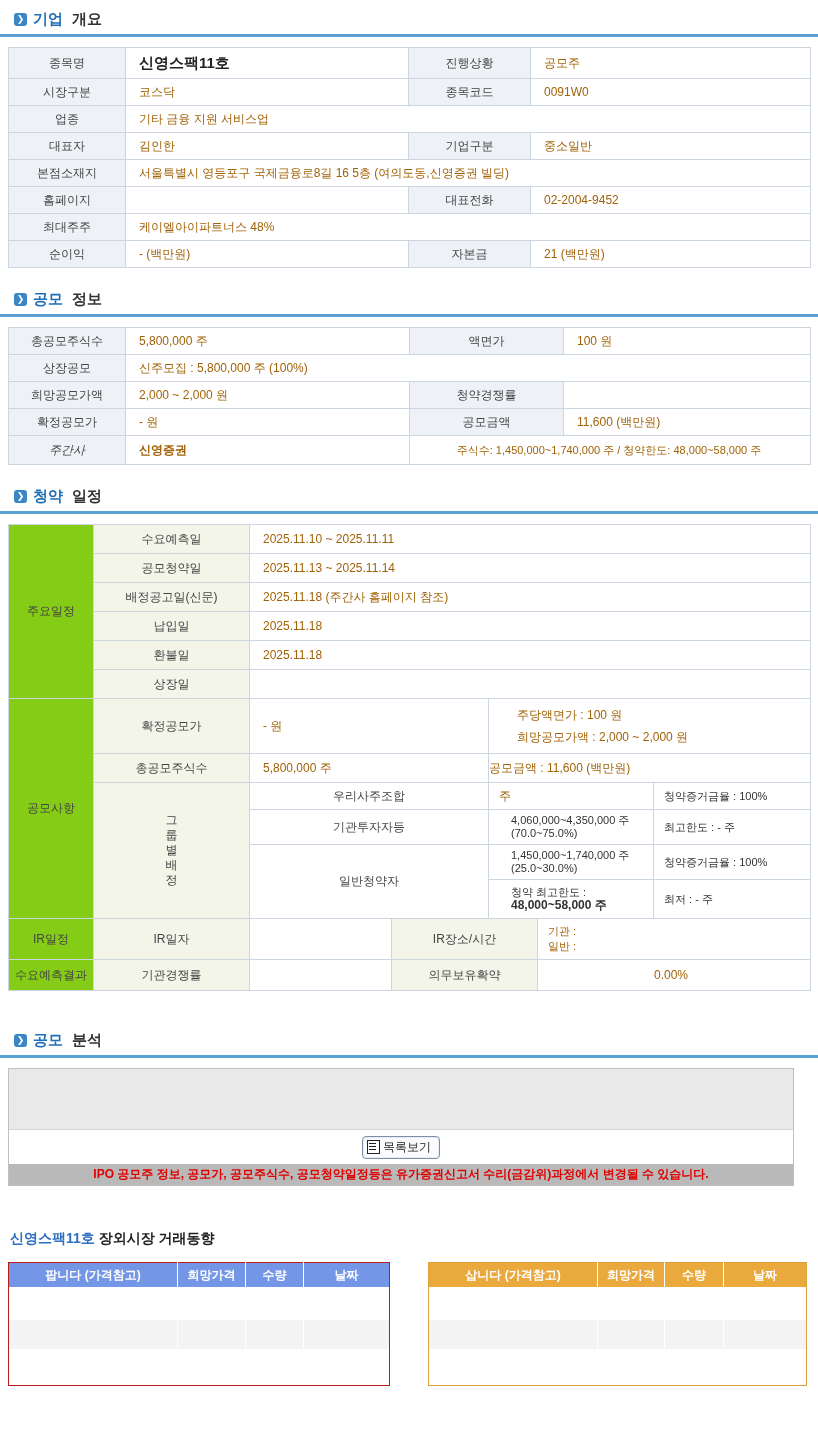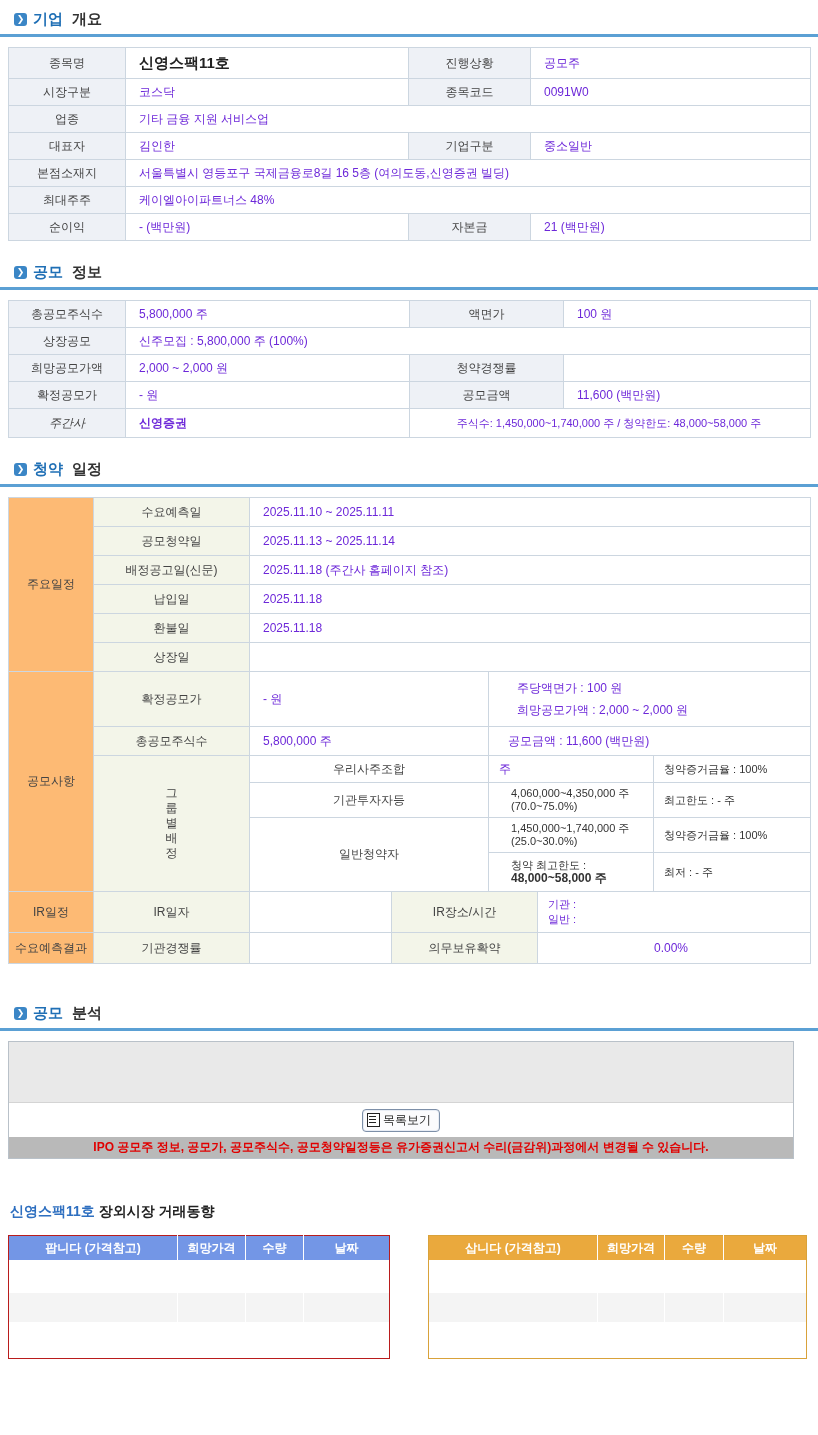--- a/index.html
+++ b/index.html
@@ -13,29 +13,29 @@
   .sec-title{display:flex;align-items:center;gap:6px;padding:6px 0 5px 14px;}
   .sec-icon{width:13px;height:13px;background:#3b86c6;border-radius:3px;color:#fff;
             font-size:9px;line-height:13px;text-align:center;font-weight:bold;flex:0 0 13px;}
   .t-accent{color:#1f6fb5;font-weight:bold;font-size:15px;}
   .t-rest{color:#333;font-weight:bold;font-size:15px;margin-left:3px;}
   .sec-line{height:3px;background:#5ba0d4;}
   
   table{border-collapse:collapse;table-layout:fixed;margin:10px 8px 0 8px;width:802px;}
   td{border:1px solid #ccd6e0;height:26px;padding:0 6px;overflow:hidden;}
   .lab{background:#eef1f6;text-align:center;color:#444;}
-  .val{background:#fff;text-align:left;padding-left:13px;color:#6d28d9;}
+  .val{background:#fff;text-align:left;padding-left:13px;color:#a16207;}
   .name-cell{font-size:15px;font-weight:bold;color:#222;}
   .bold{font-weight:bold;}
   .small2{font-size:11px;line-height:12px;}
   .center{text-align:center;}
   .mid-size{font-size:11px;}
   
   .slab{background:#f3f5e9;text-align:center;color:#444;}
-  .glab{background:#fdba74;text-align:center;color:#444;}
+  .glab{background:#84cc16;text-align:center;color:#444;}
   .wlab{background:#fff;text-align:center;color:#444;}
   .vert{line-height:15px;font-size:12px;}
   .vert span{display:block;text-align:center;}
   .val2{font-size:11px;line-height:13px;padding-left:22px;background:#fff;}
   .rcell{font-size:11px;padding-left:10px;background:#fff;}
   .two-line{line-height:22px;}
   
   .analysis-wrap{margin:10px 24px 0 8px;border:1px solid #b9c1c9;}
   .analysis-empty{height:60px;background:#e9e9e9;border-bottom:1px solid #d4d4d4;}
   .analysis-btnrow{height:34px;background:#fff;display:flex;align-items:center;justify-content:center;}
@@ -103,20 +103,26 @@
       <td class="lab">대표자</td>
       <td class="val">김인한</td>
       <td class="lab">기업구분</td>
       <td class="val">중소일반</td>
     </tr>
     <tr>
       <td class="lab">본점소재지</td>
       <td class="val" colspan="3">서울특별시 영등포구 국제금융로8길 16 5층 (여의도동,신영증권 빌딩)</td>
     </tr>
     <tr>
+      <td class="lab">홈페이지</td>
+      <td class="val"></td>
+      <td class="lab">대표전화</td>
+      <td class="val">02-2004-9452</td>
+    </tr>
+    <tr>
       <td class="lab">최대주주</td>
       <td class="val" colspan="3">케이엘아이파트너스 48%</td>
     </tr>
     <tr>
       <td class="lab">순이익</td>
       <td class="val">- (백만원)</td>
       <td class="lab">자본금</td>
       <td class="val">21 (백만원)</td>
     </tr>
   </tbody>
@@ -219,21 +225,21 @@
       <td class="slab" style="height:54px;">확정공모가</td>
       <td class="val" colspan="2">- 원</td>
       <td class="val two-line" colspan="3" style="padding-left:28px;">
         <span>주당액면가 :  100 원</span><br>
         <span>희망공모가액 :  2,000 ~ 2,000 원</span>
       </td>
     </tr>
     <tr>
       <td class="slab" style="height:28px;">총공모주식수</td>
       <td class="val" colspan="2">5,800,000 주</td>
-      <td class="val" colspan="3" style="padding-left:19px;">공모금액 : 11,600 (백만원)</td>
+      <td class="val" colspan="3" style="padding-left:0;">공모금액 : 11,600 (백만원)</td>
     </tr>
     <tr>
       <td class="slab vert" rowspan="4">
         <span>그</span>
         <span>룹</span>
         <span>별</span>
         <span>배</span>
         <span>정</span>
       </td>
       <td class="wlab" colspan="2" style="height:26px;">우리사주조합</td>

